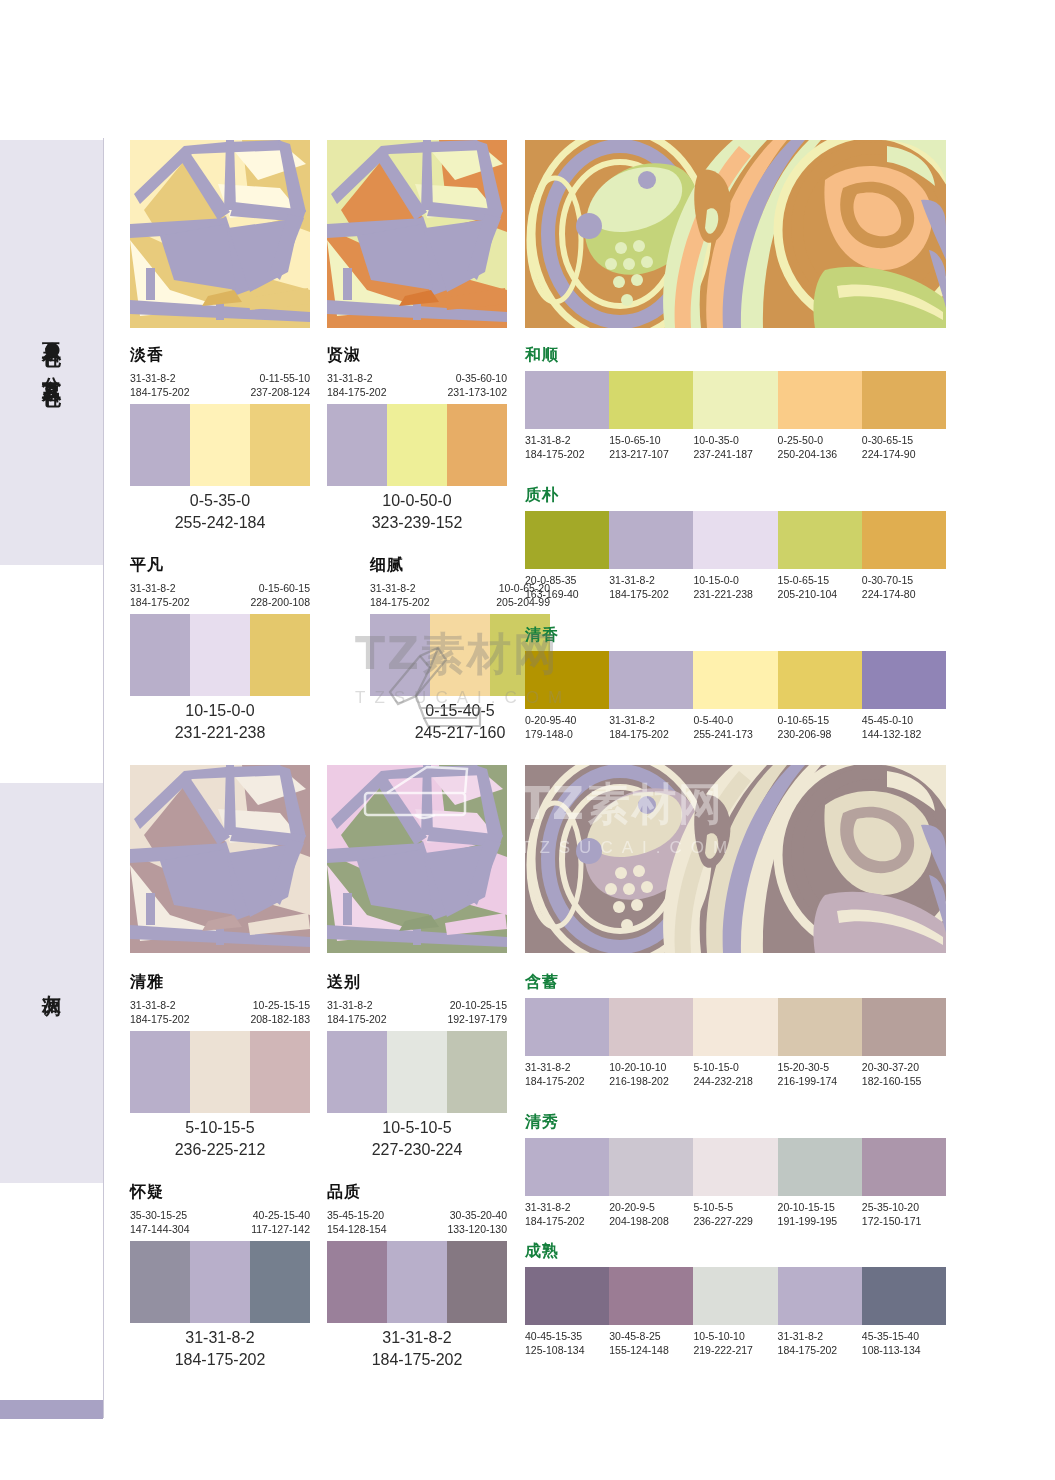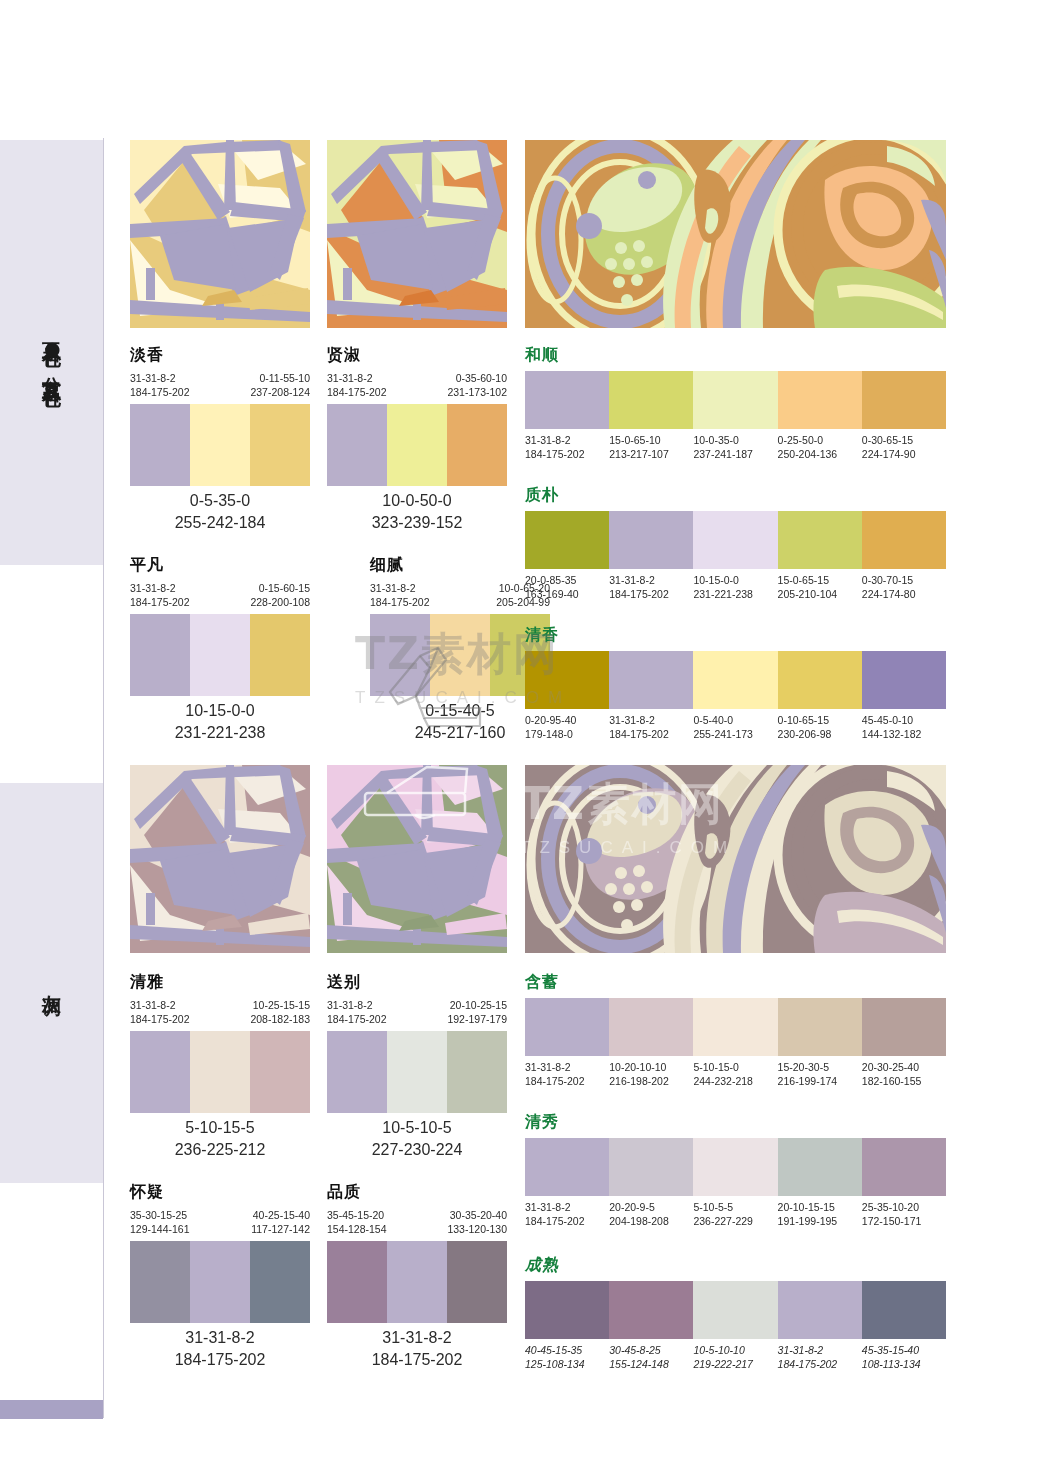--- a/index.html
+++ b/index.html
@@ -536,21 +536,21 @@
       </div>
     </div>
 
     <div class="card" style="left:0; top:417px;">
       <div class="card-title">怀疑</div>
       <div class="code-row">
         <span>35-30-15-25</span>
         <span>40-25-15-40</span>
       </div>
       <div class="code-row">
-        <span>129-144-161</span>
+        <span>147-144-304</span>
         <span>117-127-142</span>
       </div>
       <div class="swatches3">
         <div style="background:#9390a1"></div>
         <div style="background:#b8afca"></div>
         <div style="background:#757f8e"></div>
       </div>
       <div class="code-center">
         <div>31-31-8-2</div>
         <div>184-175-202</div>
@@ -598,21 +598,21 @@
           </div>
         <div>
             <span>5-10-15-0</span>
             <span>244-232-218</span>
           </div>
         <div>
             <span>15-20-30-5</span>
             <span>216-199-174</span>
           </div>
         <div>
-            <span>20-30-25-40</span>
+            <span>20-30-37-20</span>
             <span>182-160-155</span>
           </div>
       </div>
     </div>
 
     <div class="wide" style="top:347px;">
       <div class="wide-title">清秀</div>
       <div class="wide-sw">
         <div style="background:#b8afca"></div>
         <div style="background:#ccc6d0"></div>
@@ -637,21 +637,21 @@
             <span>20-10-15-15</span>
             <span>191-199-195</span>
           </div>
         <div>
             <span>25-35-10-20</span>
             <span>172-150-171</span>
           </div>
       </div>
     </div>
 
-    <div class="wide" style="top:490px;font-style:italic;">
+    <div class="wide" style="top:476px;">
       <div class="wide-title">成熟</div>
       <div class="wide-sw">
         <div style="background:#7d6c86"></div>
         <div style="background:#9b7c94"></div>
         <div style="background:#dbded9"></div>
         <div style="background:#b8afca"></div>
         <div style="background:#6c7186"></div>
       </div>
       <div class="wide-codes">
         <div>

